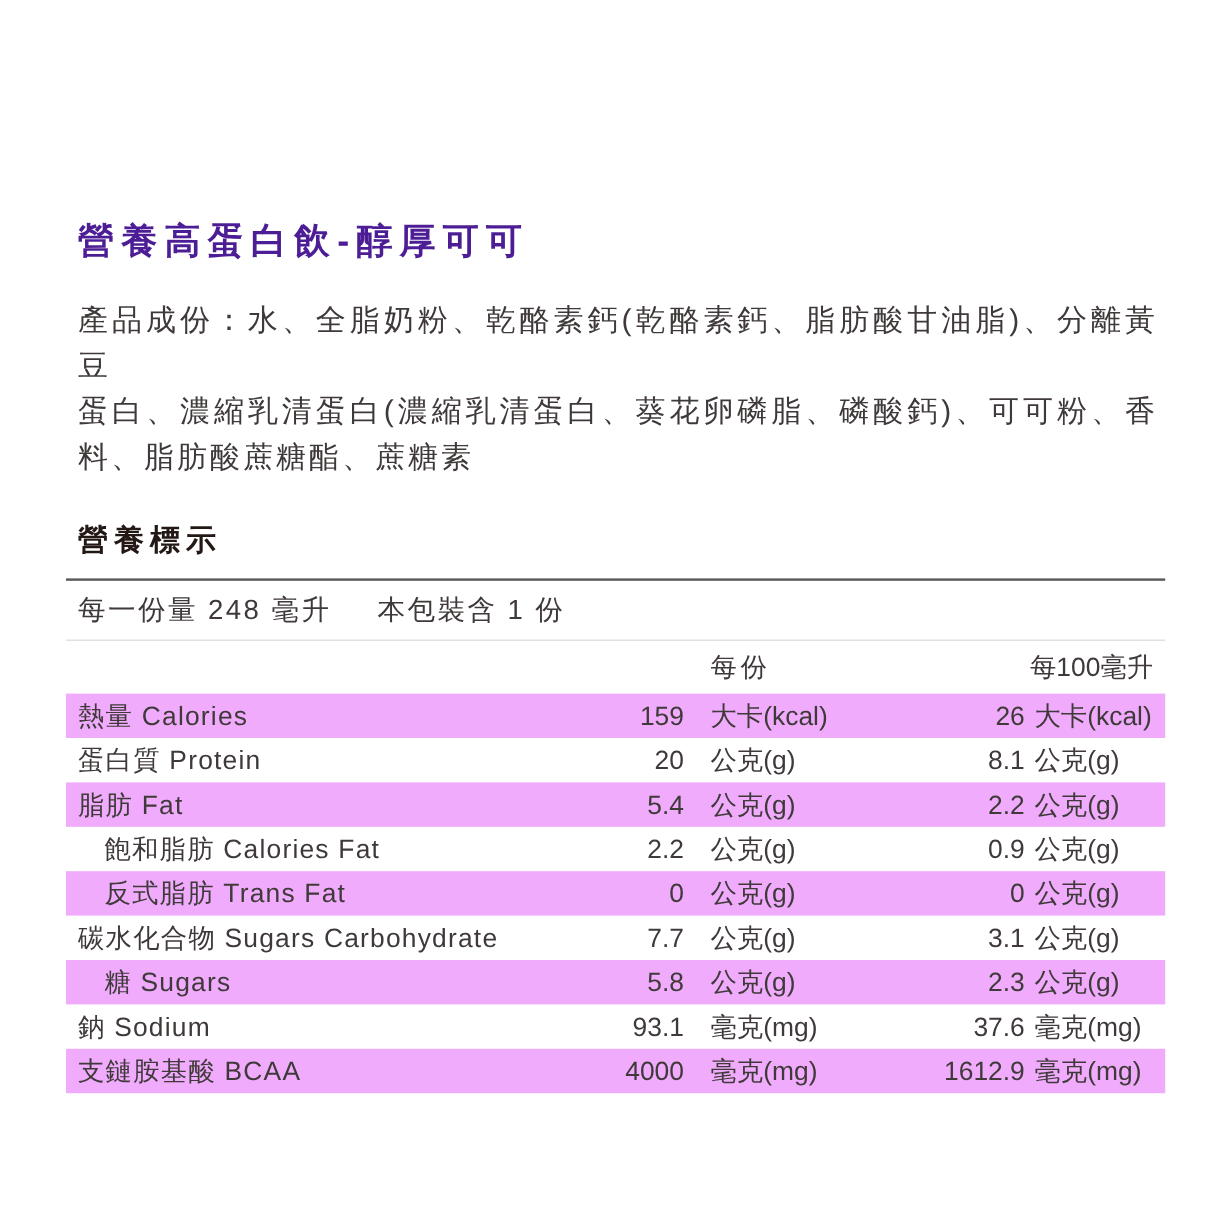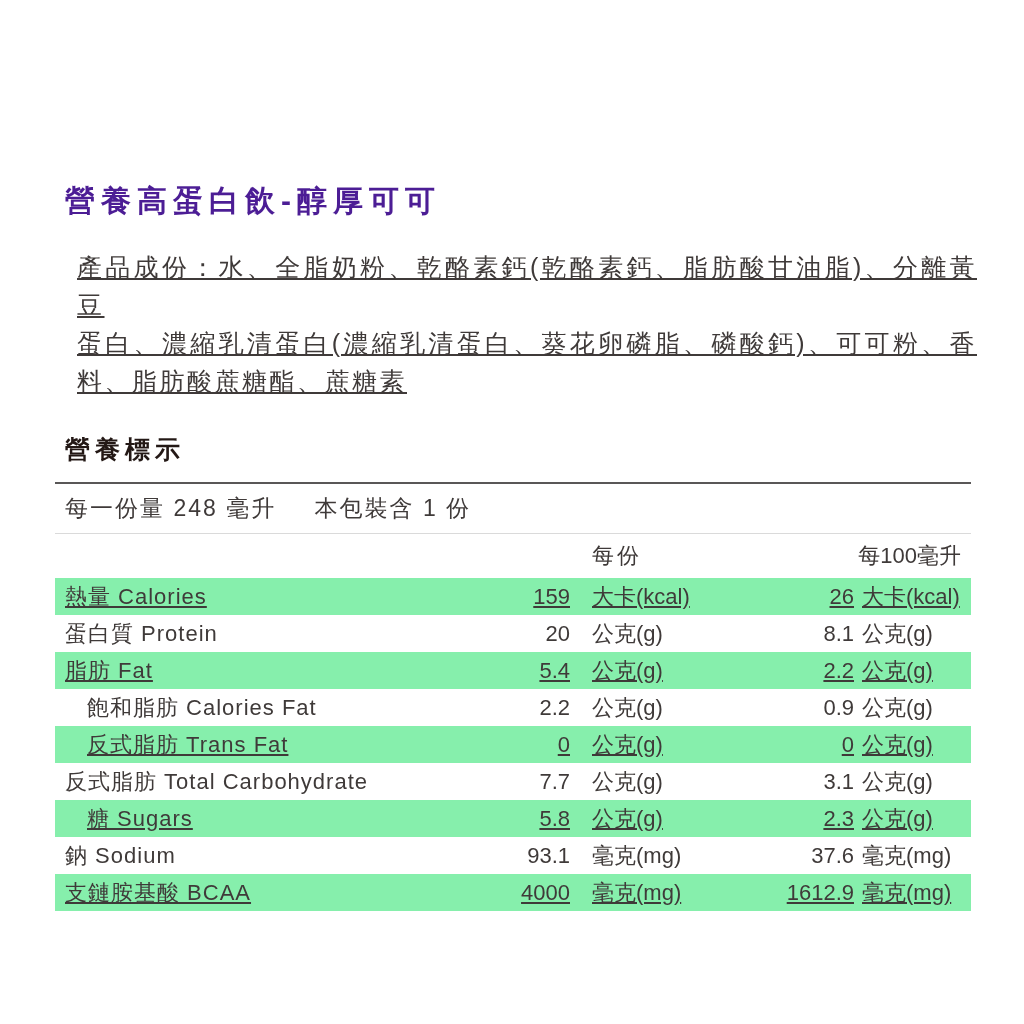--- a/index.html
+++ b/index.html
@@ -16,27 +16,26 @@
     width: 916px;
   }
   .product-title {
     margin: 181px 0 0 10px;
     font-size: 30px;
     font-weight: bold;
     letter-spacing: 6px;
     color: #4c1d95;
   }
   .ingredients {
-    margin: 26px 0 0 22px;
+    margin: 26px 0 0 10px;
     width: 900px;
     font-size: 25px;
     line-height: 38px;
     letter-spacing: 2.5px;
     color: #3f3a39;
-    text-decoration: underline;
   }
   .ingredients .line { display: block; }
   .ingredients .line.justify {
     text-align: justify;
     text-align-last: justify;
   }
   .section-heading {
     margin: 33px 0 16px 10px;
     font-size: 25px;
     font-weight: bold;
@@ -63,21 +62,21 @@
 
   
   .t-row, .t-head {
     display: grid;
     grid-template-columns: 425px 90px 180px 110px 111px;
     align-items: center;
     font-size: 22px;
   }
   .t-head { height: 44px; }
   .t-row { height: 37px; }
-  .t-row.shaded { background: #86efac; text-decoration: underline; }
+  .t-row.shaded { background: #f0abfc; }
   .c-label { padding-left: 10px; letter-spacing: 1px; }
   .t-row.indent .c-label { padding-left: 32px; }
   .c-v1 { text-align: right; }
   .c-u1 { padding-left: 22px; }
   .c-v2 { text-align: right; padding-right: 6px; }
   .c-u2 { padding-left: 2px; }
   .h-per-serving { grid-column: 3; padding-left: 22px; letter-spacing: 3px; }
   .h-per-100ml { grid-column: 4 / span 2; text-align: right; padding-right: 10px; }
 </style>
 </head>
@@ -145,21 +144,21 @@
 
     <div class="t-row shaded indent">
       <span class="c-label">反式脂肪 Trans Fat</span>
       <span class="c-v1">0</span>
       <span class="c-u1">公克(g)</span>
       <span class="c-v2">0</span>
       <span class="c-u2">公克(g)</span>
     </div>
 
     <div class="t-row">
-      <span class="c-label">反式脂肪 Total Carbohydrate</span>
+      <span class="c-label">碳水化合物 Sugars Carbohydrate</span>
       <span class="c-v1">7.7</span>
       <span class="c-u1">公克(g)</span>
       <span class="c-v2">3.1</span>
       <span class="c-u2">公克(g)</span>
     </div>
 
     <div class="t-row shaded indent">
       <span class="c-label">糖 Sugars</span>
       <span class="c-v1">5.8</span>
       <span class="c-u1">公克(g)</span>

